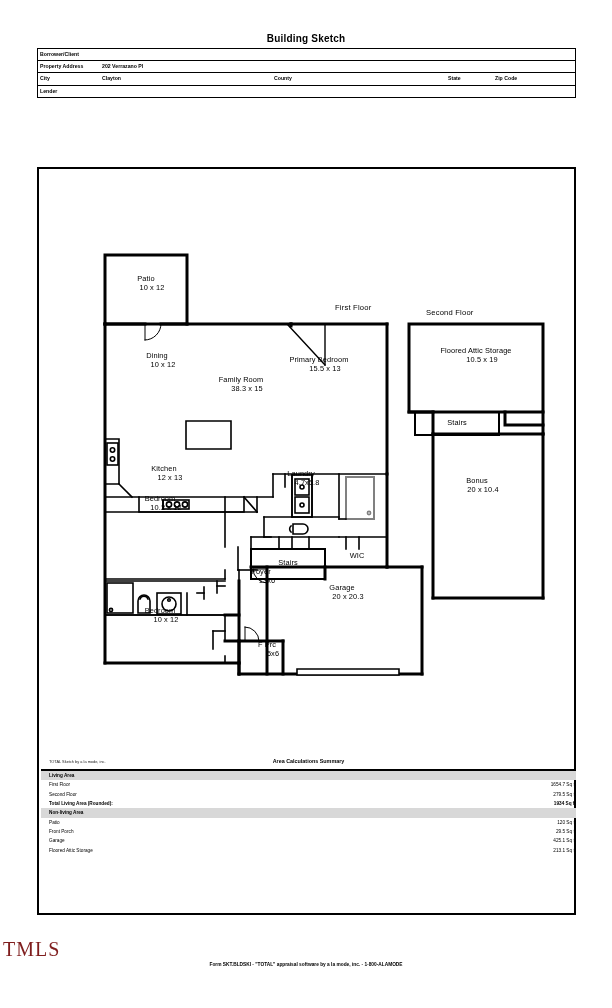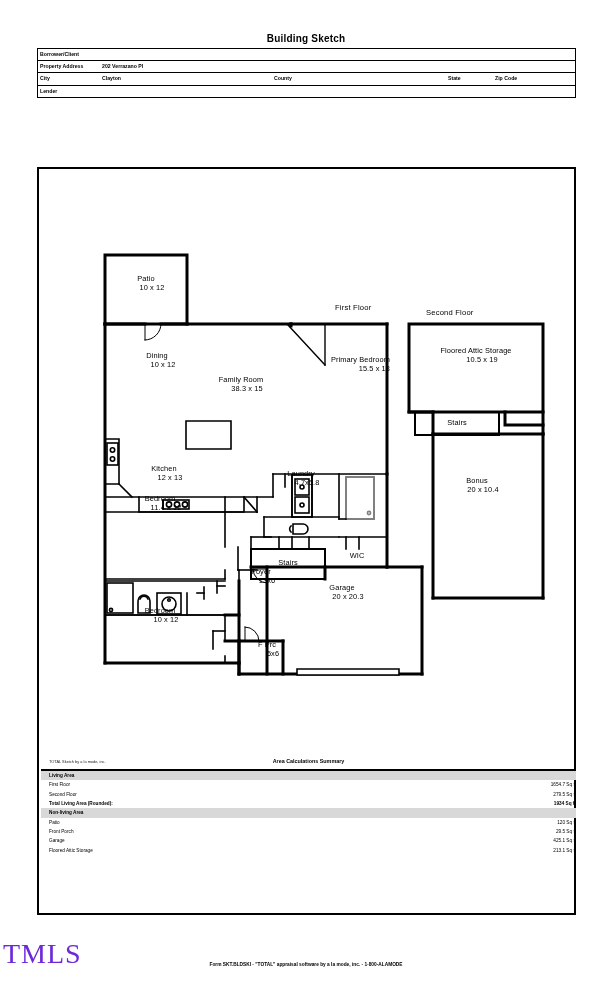--- a/index.html
+++ b/index.html
@@ -70,21 +70,21 @@
     width:100%;border-collapse:collapse;font-size:4.7px;
   }
   table.sumtable td{padding:0 0 0 8px;line-height:9.3px;height:9.3px;}
   td.sumval{text-align:right;padding:0 92px 0 0;width:180px;white-space:nowrap;}
   tr.section td{background:#d8d8d8;font-weight:bold;}
   tr.total td{font-weight:bold;}
 
   
   #tmls{
     position:absolute;left:3px;top:938px;
-    font-size:28px;letter-spacing:1px;color:#6d28d9;
+    font-size:20px;letter-spacing:1px;color:#7f1d1d;
     font-family:"Liberation Serif", serif;
   }
   #form-footer{
     position:absolute;left:0;top:962px;width:612px;text-align:center;
     font-size:4.8px;font-weight:bold;
   }
 </style>
 </head>
 <body>
 
@@ -324,33 +324,33 @@
   <div class="plan-label" style="left:68px;top:182px;width:100px;">
     <span>Dining</span>
     <span class="l2">10 x 12</span>
   </div>
 
   <div class="plan-label" style="left:147px;top:206px;width:110px;">
     <span>Family Room</span>
     <span class="l2">38.3 x 15</span>
   </div>
 
-  <div class="plan-label" style="left:241px;top:186px;width:110px;text-align:right;">
+  <div class="plan-label" style="left:225px;top:186px;width:110px;">
     <span>Primary Bedroom</span>
     <span class="l2">15.5 x 13</span>
   </div>
 
   <div class="plan-label" style="left:79px;top:272px;width:92px;margin-top:23px;">
     <span>Kitchen</span>
     <span class="l2">12 x 13</span>
   </div>
 
   <div class="plan-label" style="left:66px;top:325px;width:110px;">
     <span>Bedroom</span>
-    <span class="l2">11.4 x 12</span>
+    <span class="l2">10.2 x 12</span>
   </div>
 
   <div class="plan-label" style="left:66px;top:437px;width:110px;">
     <span>Bedroom</span>
     <span class="l2">10 x 12</span>
   </div>
 
   <div class="plan-label" style="left:228px;top:300px;width:68px;">
     <span>Laundry</span>
     <span class="l2">4.7x5.8</span>

